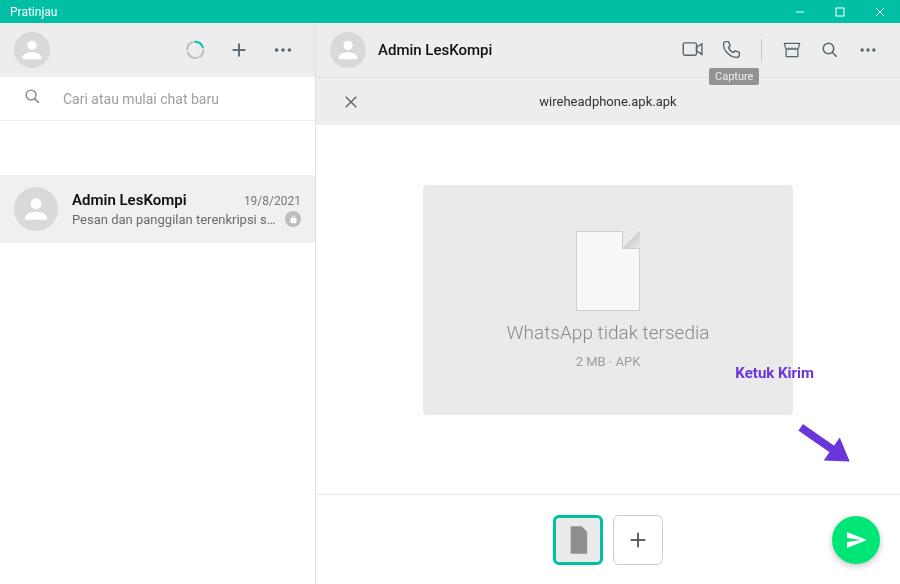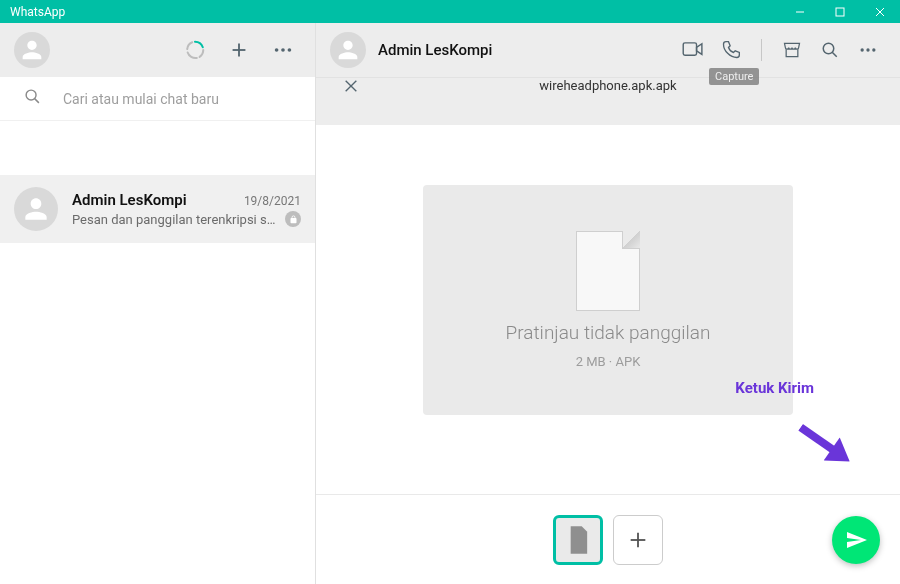--- a/index.html
+++ b/index.html
@@ -37,50 +37,50 @@
 .lock-badge { width: 16px; height: 16px; border-radius: 50%; background: #bdbdbd; display: flex; align-items: center; justify-content: center; flex-shrink: 0; }
 .lock-badge svg { fill: #fff; width: 9px; height: 9px; }
 
 .right-panel { flex: 1; display: flex; flex-direction: column; background: #fff; position: relative; }
 .right-header { height: 54px; background: #ededed; display: flex; align-items: center; padding: 0 14px; gap: 12px; }
 .contact-name { font-size: 15px; font-weight: 500; color: #111; flex: 1; }
 .right-actions { display: flex; align-items: center; gap: 2px; position: relative; justify-content: center; }
 .divider-v { width: 1px; height: 22px; background: #c7c7c7; margin: 0 10px; }
 .capture-tip { position: absolute; top: 36px; left: 34px; background: rgba(130,130,130,0.85); color: #eee; font-size: 11px; padding: 2px 6px; border-radius: 2px; white-space: nowrap; }
 
-.file-bar { height: 48px; background: #ededed; border-top: 1px solid #e2e2e2; display: flex; align-items: flex-start; padding: 0 27px; gap: 16px; }
+.file-bar { height: 48px; background: #ededed; border-top: 1px solid #e2e2e2; display: flex; align-items: center; padding: 0 27px; gap: 16px; }
 .close-btn { cursor: pointer; color: #54656f; display: flex; }
 .file-name { flex: 1; text-align: center; font-size: 13px; color: #333; }
 
 .preview-area { flex: 1; display: flex; flex-direction: column; align-items: center; justify-content: flex-start; padding-top: 60px; position: relative; }
 .preview-box { width: 370px; height: 230px; background: #eaeaea; border-radius: 4px; display: flex; flex-direction: column; align-items: center; justify-content: center; gap: 10px; }
 .doc-icon-lg { width: 64px; height: 80px; position: relative; }
 .doc-body { width: 64px; height: 80px; background: #f8f8f8; position: relative; border: 1px solid #cfcfcf; }
 .doc-fold { position: absolute; top: 0; right: 0; width: 18px; height: 18px; background: linear-gradient(135deg, transparent 0%, transparent 49%, #d0d0d0 50%, #e8e8e8 100%); border-left: 1px solid #cfcfcf; border-bottom: 1px solid #cfcfcf; }
 .doc-corner-mask { position: absolute; top: -1px; right: -1px; width: 18px; height: 18px; background: linear-gradient(135deg, #eaeaea 0%, #eaeaea 49%, transparent 50%); }
 .preview-text { font-size: 19px; color: #8a8a8a; font-weight: 300; }
 .preview-meta { font-size: 13px; color: #9c9c9c; }
 
-.annotation { position: absolute; bottom: 97px; right: 86px; color: #6a35d9; font-size: 15px; font-weight: 700; }
+.annotation { position: absolute; bottom: 112px; right: 86px; color: #6a35d9; font-size: 15px; font-weight: 700; }
 .arrow-annot { position: absolute; bottom: 32px; right: 46px; transform: rotate(35deg); }
 .arrow-annot svg { fill: #6a35d9; }
 
 .attach-row { height: 90px; display: flex; align-items: center; justify-content: center; gap: 10px; position: relative; border-top: 1px solid #e9e9e9; }
 .thumb { width: 50px; height: 50px; border: 3px solid #00bfa5; border-radius: 6px; display: flex; align-items: center; justify-content: center; background: #eaeaea; }
 .thumb svg { fill: #8f8f8f; }
 .add-box { width: 50px; height: 50px; border: 1px solid #ccc; border-radius: 6px; display: flex; align-items: center; justify-content: center; cursor: pointer; }
 .add-box svg { stroke: #555; }
 .send-fab { position: absolute; right: 20px; width: 48px; height: 48px; border-radius: 50%; background: #00e676; display: flex; align-items: center; justify-content: center; cursor: pointer; box-shadow: 0 2px 6px rgba(0,0,0,0.25); }
 .send-fab svg { fill: #fff; }
 </style>
 </head>
 <body>
 
 <div class="titlebar">
-  <span>WhatsApp</span>
+  <span>Pratinjau</span>
   <div class="titlebar-controls">
     <div class="titlebar-btn">
       <svg width="10" height="10">
           <line x1="1" y1="5" x2="9" y2="5" stroke-width="1"></line>
         </svg>
     </div>
     <div class="titlebar-btn">
       <svg width="10" height="10">
           <rect x="1" y="1" width="8" height="8" stroke-width="1"></rect>
         </svg>
@@ -221,21 +221,21 @@
       <span style="width:16px"></span>
     </div>
 
     <div class="preview-area">
       <div class="preview-box">
         <div class="doc-icon-lg">
           <div class="doc-body"></div>
           <div class="doc-corner-mask"></div>
           <div class="doc-fold"></div>
         </div>
-        <div class="preview-text">Pratinjau tidak panggilan</div>
+        <div class="preview-text">WhatsApp tidak tersedia</div>
         <div class="preview-meta">2 MB · APK</div>
       </div>
 
       <div class="annotation">Ketuk Kirim</div>
       <div class="arrow-annot">
         <svg width="60" height="28" viewBox="0 0 60 28">
             <rect x="0" y="10" width="40" height="8"></rect>
             <polygon points="38,0 60,14 38,28"></polygon>
           </svg>
       </div>

